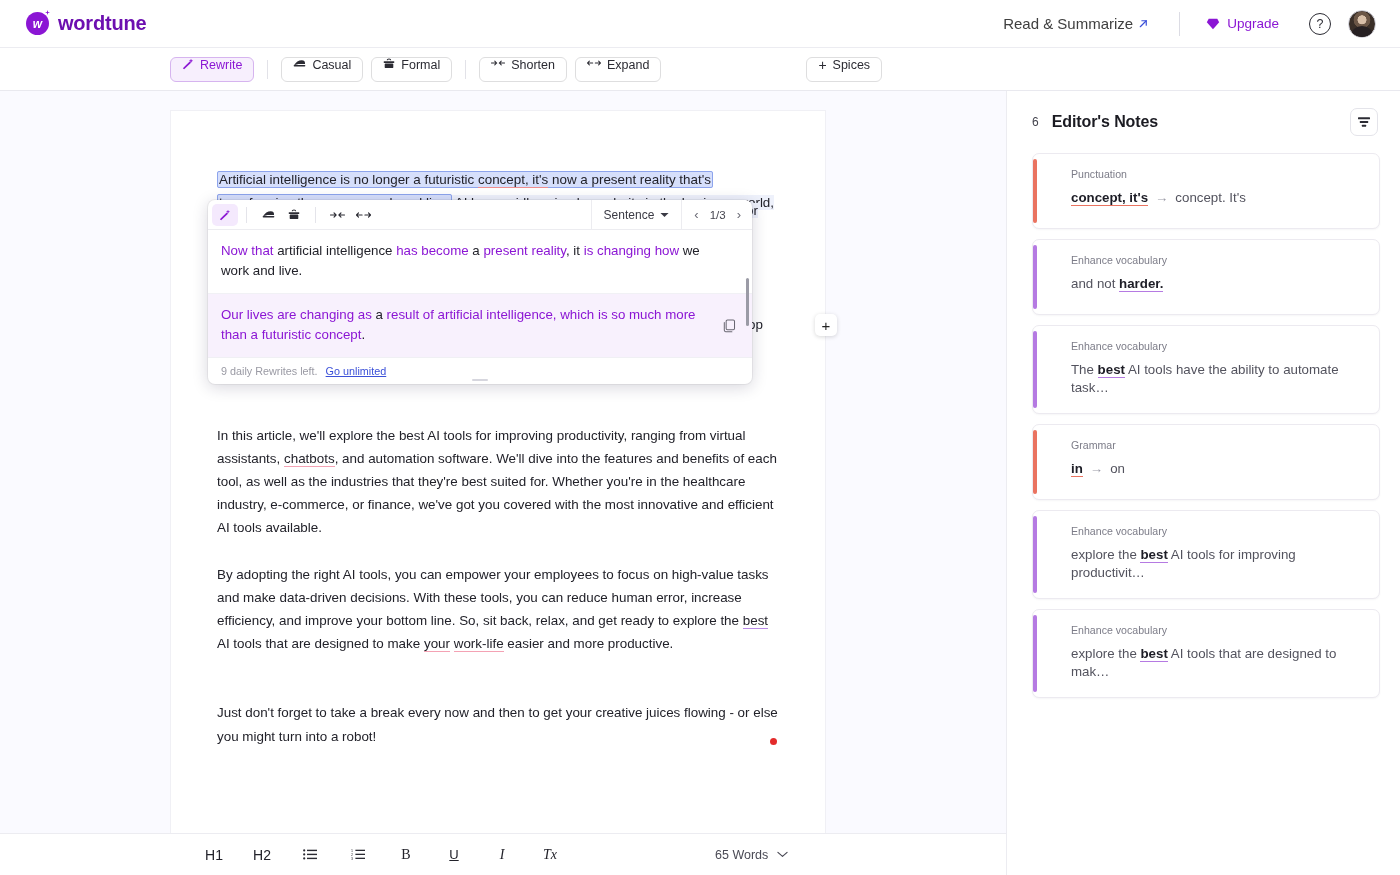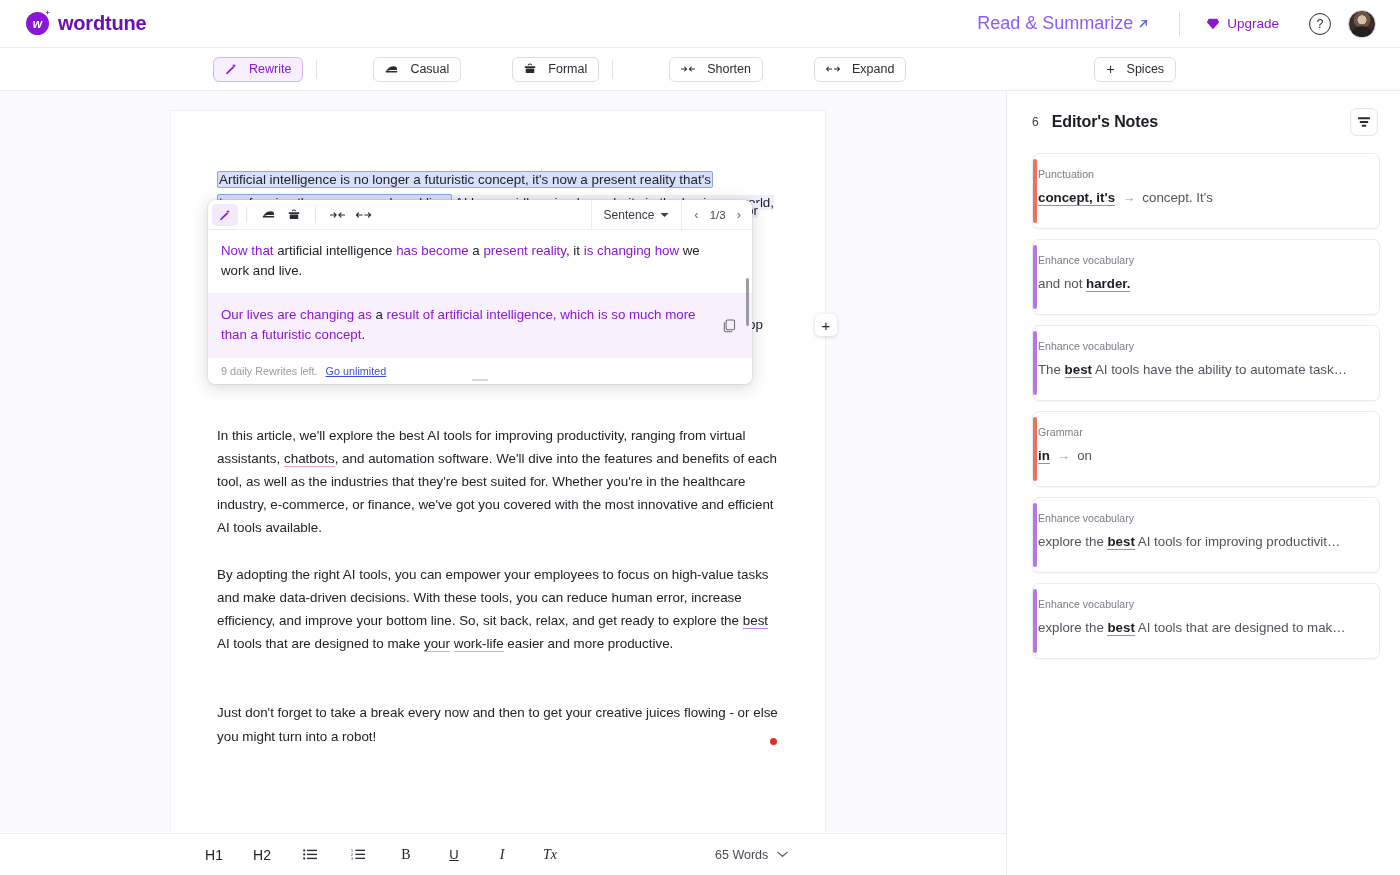--- a/index.html
+++ b/index.html
@@ -34,21 +34,21 @@
   }
   .brand-name {
     font-size: 20px; color: #6c0fb0; font-weight: 600; letter-spacing: -0.2px;
   }
   .topbar-right {
     margin-left: auto; margin-right: 24px;
     display: flex; align-items: center; gap: 0px;
   }
   .read-summarize {
     display:flex; align-items:center; gap:5px;
-    color:#8b5cf6; font-size:18px; font-weight: 500;
+    color:#404040; font-size:15px; font-weight: 500;
     cursor: pointer; padding: 6px 8px;
   }
   .divider-v { width:1px; height:24px; background:#dcdce4; margin: 0 22px; }
   .upgrade {
     display:flex; align-items:center; gap:7px;
     color:#8b16d4; font-size:13.5px; font-weight:500; cursor:pointer; padding: 6px 4px;
   }
   .gem { display:inline-block; width:14px; height:12px; }
   .help-btn {
     width:22px; height:22px; border-radius:50%;
@@ -67,26 +67,25 @@
   }
 
   
   .toolbar {
     position:absolute; top:48px; left:0; width:1400px; height:43px;
     background:#ffffff; border-bottom:1px solid #e9e9ef;
     display:flex; align-items:center;
   }
   .tb-group { display:flex; align-items:center; gap:8px; }
   .tb-btn {
-    display:flex; align-items:center; gap:12px;
+    display:flex; gap:6px;
     height:25px; padding:0 11px;
     border:1px solid #dededf; border-radius:6px;
     background:#fff; color:#2b2b33; font-size:12.5px; cursor:pointer;
     white-space:nowrap;
-    margin-left:43px;
   }
   .tb-btn.active {
     border-color:#d6b4ef; background:#f7effd; color:#8b16d4;
   }
   .tb-sep { width:1px; height:19px; background:#e2e2e8; margin:0 13px; }
 
   
   .canvas {
     position:absolute; top:91px; left:0; width:1006px; height:784px;
     background:#fafaff;
@@ -188,21 +187,21 @@
   .sb-title { font-size:16px; color:#1b1b22; font-weight:600; letter-spacing:-0.1px;}
   .sb-filter {
     margin-left:auto; width:28px; height:28px; border-radius:7px;
     border:1px solid #e4e4ea; background:#fff;
     display:flex; align-items:center; justify-content:center; cursor:pointer;
   }
   .notes { padding:0 20px 0 25px; }
   .note {
     position:relative; background:#fff;
     border:1px solid #eceaf0; border-radius:7px;
-    padding:14px 16px 16px 5px; margin-bottom:10px;
+    padding:14px 16px 16px 38px; margin-bottom:10px;
     box-shadow:0 1px 2px rgba(25,20,50,.04);
     cursor:pointer; min-height:76px;
   }
   .note::before {
     content:""; position:absolute; left:0; top:5px; bottom:5px;
     width:3.5px; border-radius:3px; background:var(--accent);
   }
   .note-cat { font-size:10.6px; color:#7c7c88; margin-bottom:9px; }
   .note-body { font-size:13.3px; color:#53535e; line-height:18px; }
   .note-body .orig {

